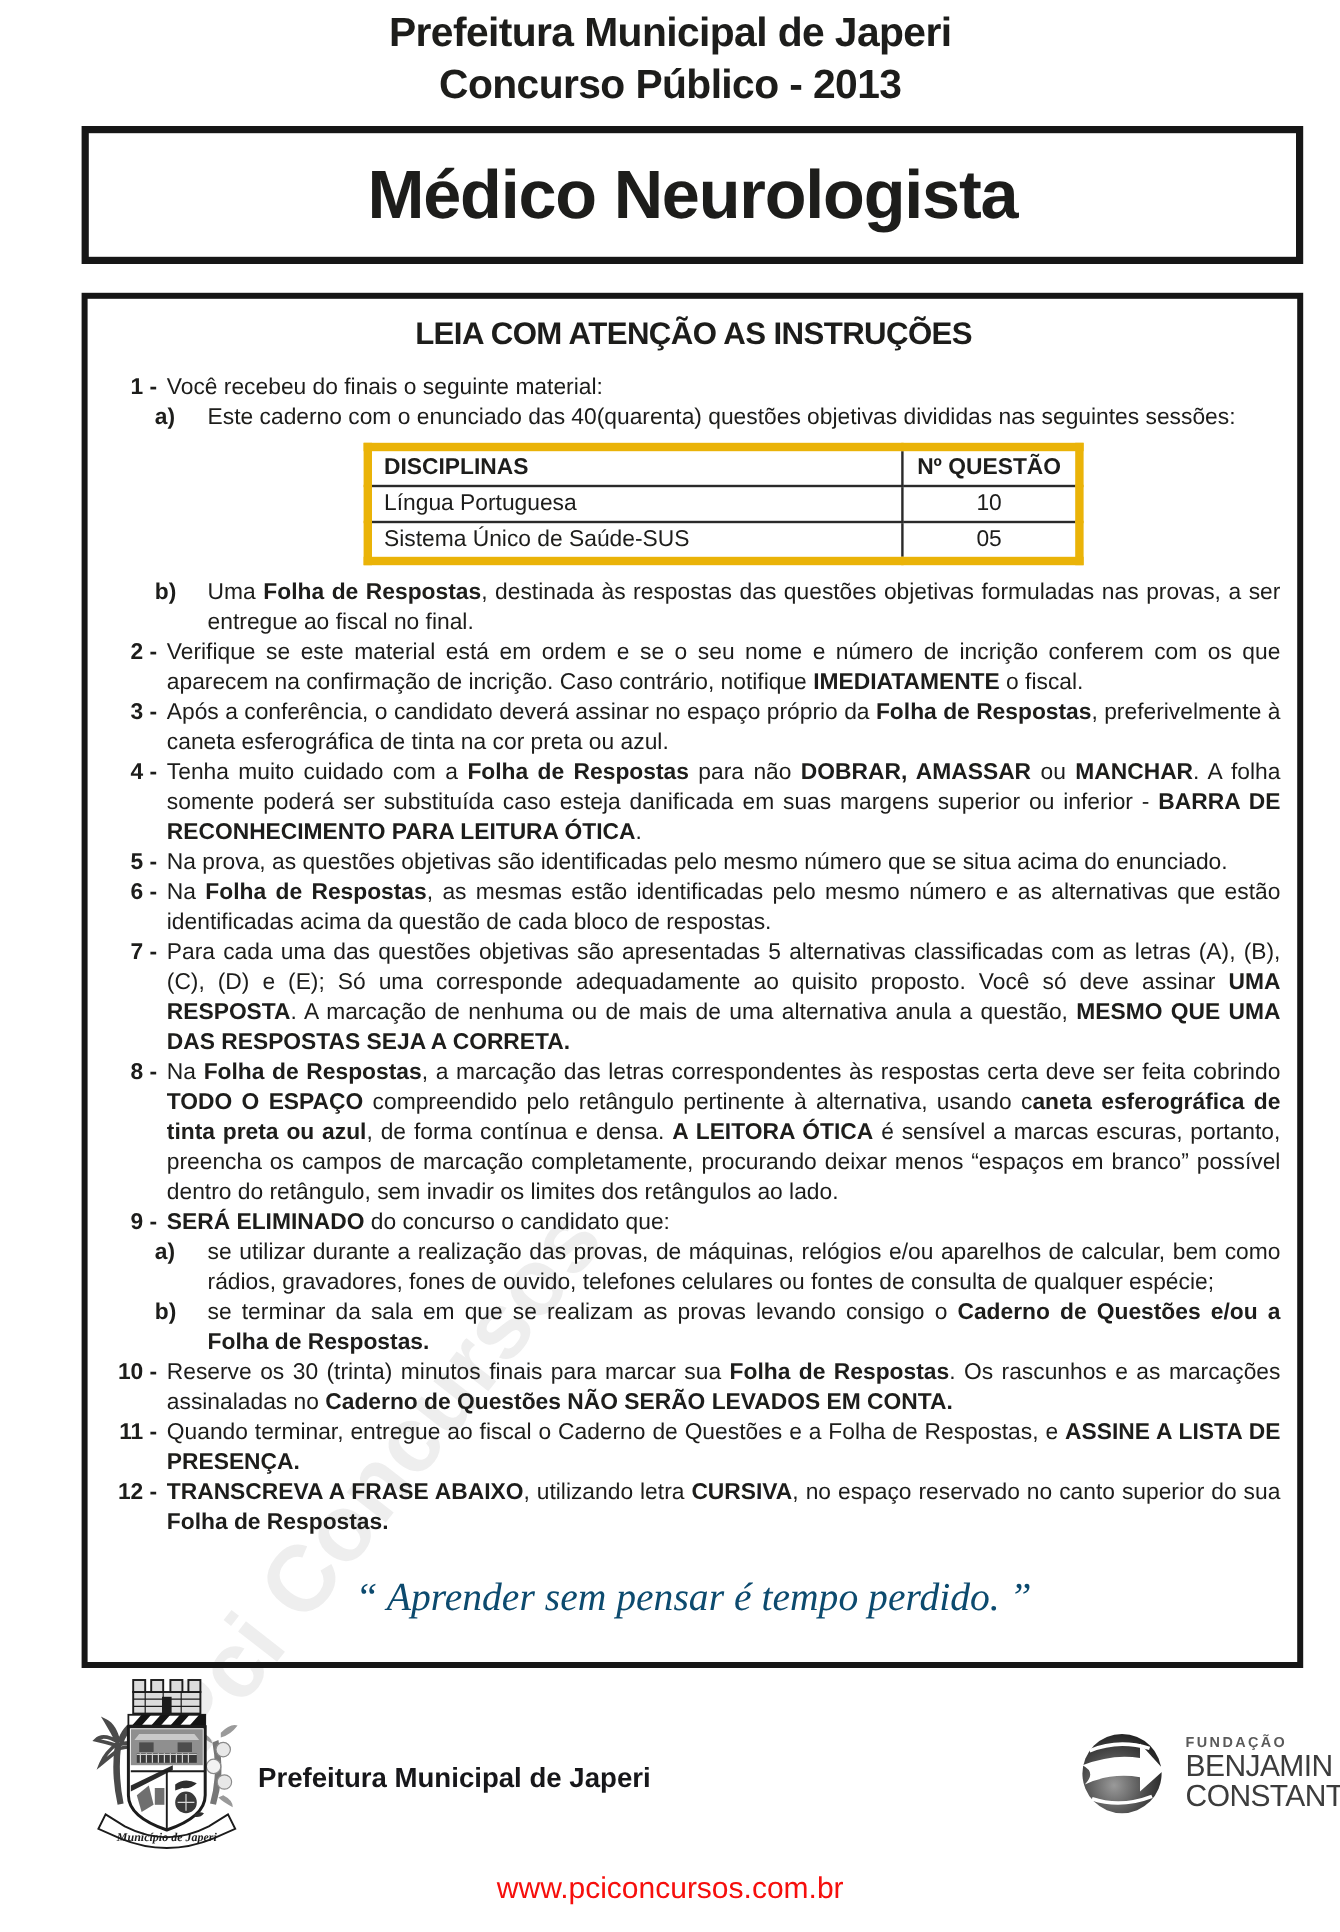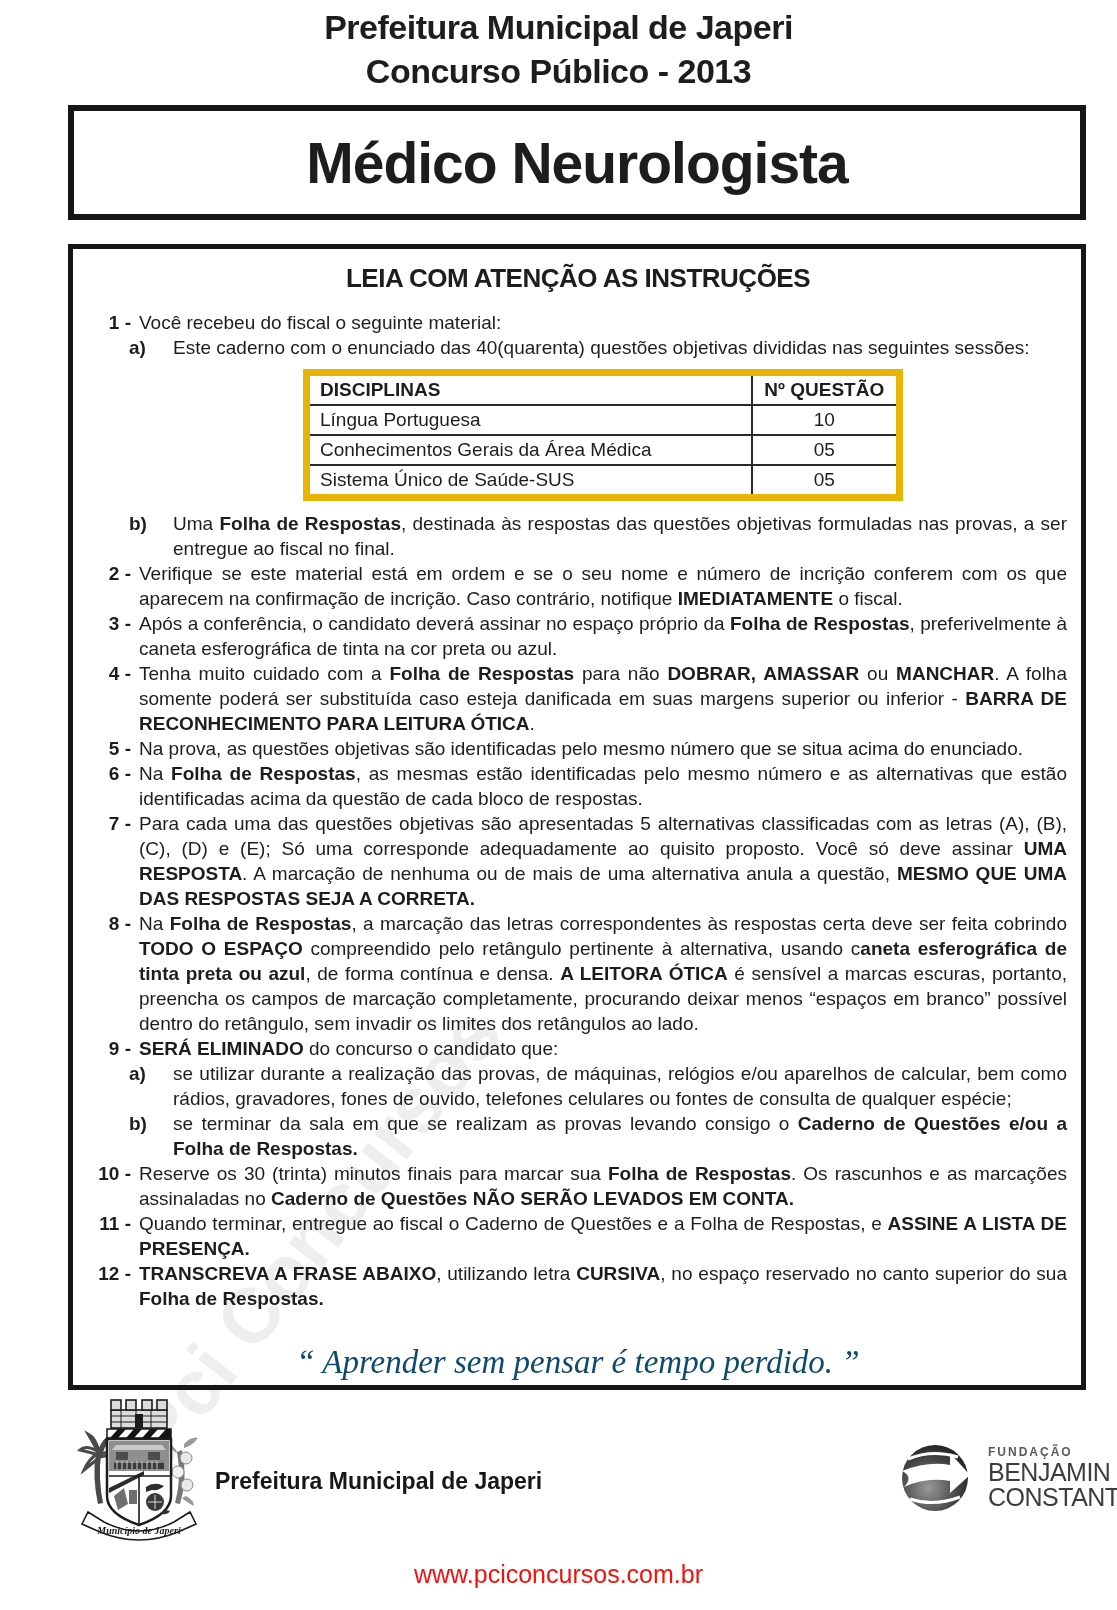--- a/index.html
+++ b/index.html
@@ -123,39 +123,35 @@
 
     <div class="job-box">
       <h1>Médico Neurologista</h1>
     </div>
 
     <div class="instructions-box">
       <h2>LEIA COM ATENÇÃO AS INSTRUÇÕES</h2>
       <div id="instructions-body">
           <div class="instr item">
             <span class="num">1 -</span>
-            <span class="txt"><span>Você recebeu do fiscal o seguinte material:</span></span>
+            <span class="txt"><span>Você recebeu do finais o seguinte material:</span></span>
           </div>
           <div class="instr sub">
             <span class="num">a)</span>
             <span class="txt"><span>Este caderno com o enunciado das 40(quarenta) questões objetivas divididas nas seguintes sessões:</span></span>
           </div>
           <table class="disc-table">
             <tbody>
               <tr class="head">
                 <td class="c1">DISCIPLINAS</td>
                 <td class="c2">Nº QUESTÃO</td>
               </tr>
               <tr>
                 <td class="c1">Língua Portuguesa</td>
                 <td class="c2">10</td>
-              </tr>
-              <tr>
-                <td class="c1">Conhecimentos Gerais da Área Médica</td>
-                <td class="c2">05</td>
               </tr>
               <tr>
                 <td class="c1">Sistema Único de Saúde-SUS</td>
                 <td class="c2">05</td>
               </tr>
             </tbody>
           </table>
           <div class="instr sub">
             <span class="num">b)</span>
             <span class="txt"><span>Uma </span><b>Folha de Respostas</b><span>, destinada às respostas das questões objetivas formuladas nas provas, a ser entregue ao fiscal no final.</span></span>

